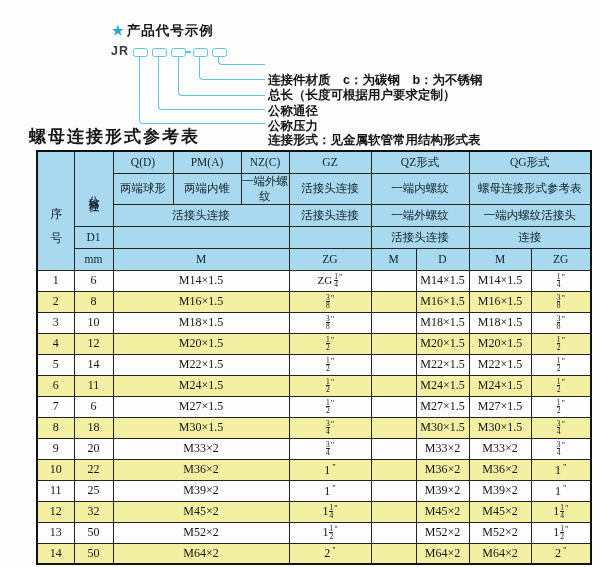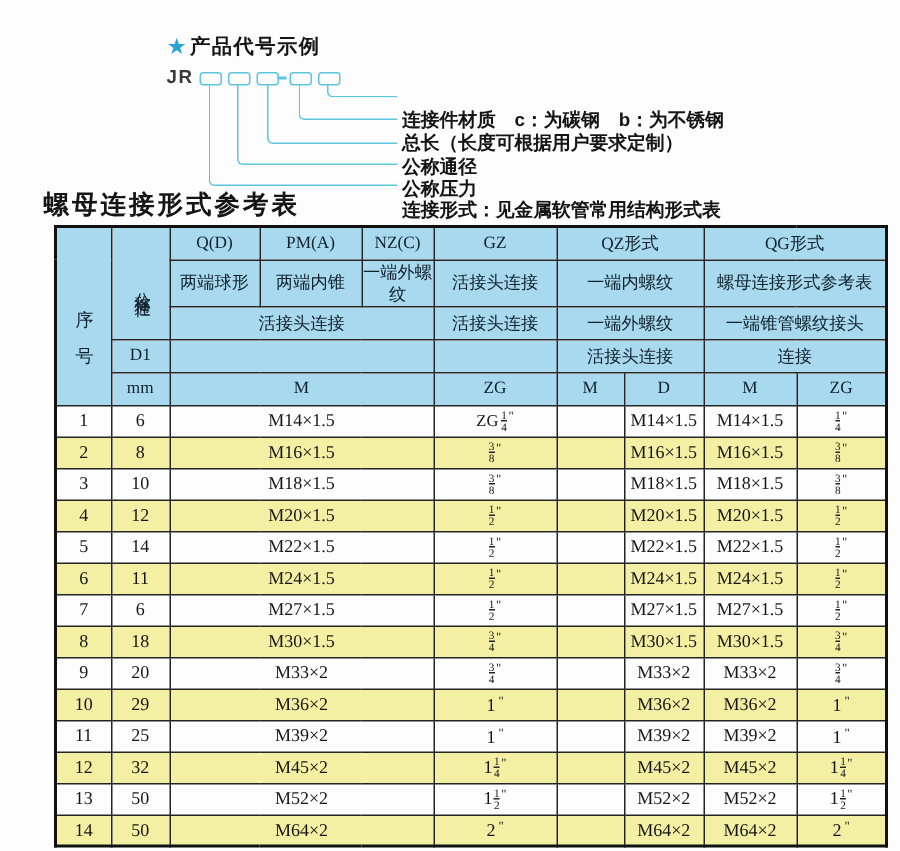--- a/index.html
+++ b/index.html
@@ -97,21 +97,21 @@
       <th>两端内锥</th>
       <th>一端外螺纹</th>
       <th>活接头连接</th>
       <th colspan="2">一端内螺纹</th>
       <th colspan="2">螺母连接形式参考表</th>
     </tr>
     <tr>
       <th colspan="3">活接头连接</th>
       <th>活接头连接</th>
       <th colspan="2">一端外螺纹</th>
-      <th colspan="2">一端锥管螺纹接头</th>
+      <th colspan="2">一端内螺纹活接头</th>
     </tr>
     <tr>
       <th>D1</th>
       <th colspan="3"></th>
       <th></th>
       <th colspan="2">活接头连接</th>
       <th colspan="2">连接</th>
     </tr>
     <tr>
       <th>mm</th>
@@ -209,21 +209,21 @@
           <td>20</td>
           <td colspan="3">M33×2</td>
           <td><span class="fr"><span class="num">3</span><span class="den">4</span></span><span class="inch">"</span></td>
           <td></td>
           <td>M33×2</td>
           <td>M33×2</td>
           <td><span class="fr"><span class="num">3</span><span class="den">4</span></span><span class="inch">"</span></td>
         </tr>
         <tr class="alt">
           <td>10</td>
-          <td>29</td>
+          <td>22</td>
           <td colspan="3">M36×2</td>
           <td><span class="whole">1</span><span class="inch">"</span></td>
           <td></td>
           <td>M36×2</td>
           <td>M36×2</td>
           <td><span class="whole">1</span><span class="inch">"</span></td>
         </tr>
         <tr>
           <td>11</td>
           <td>25</td>

